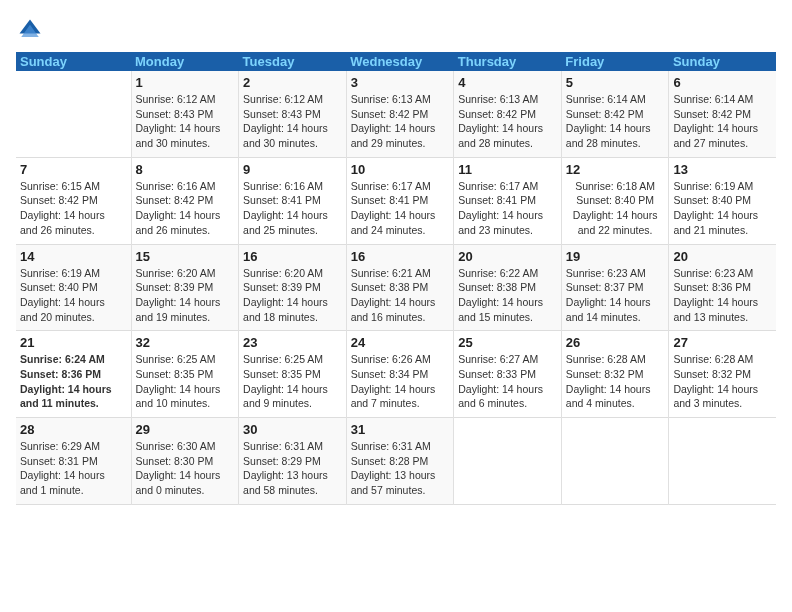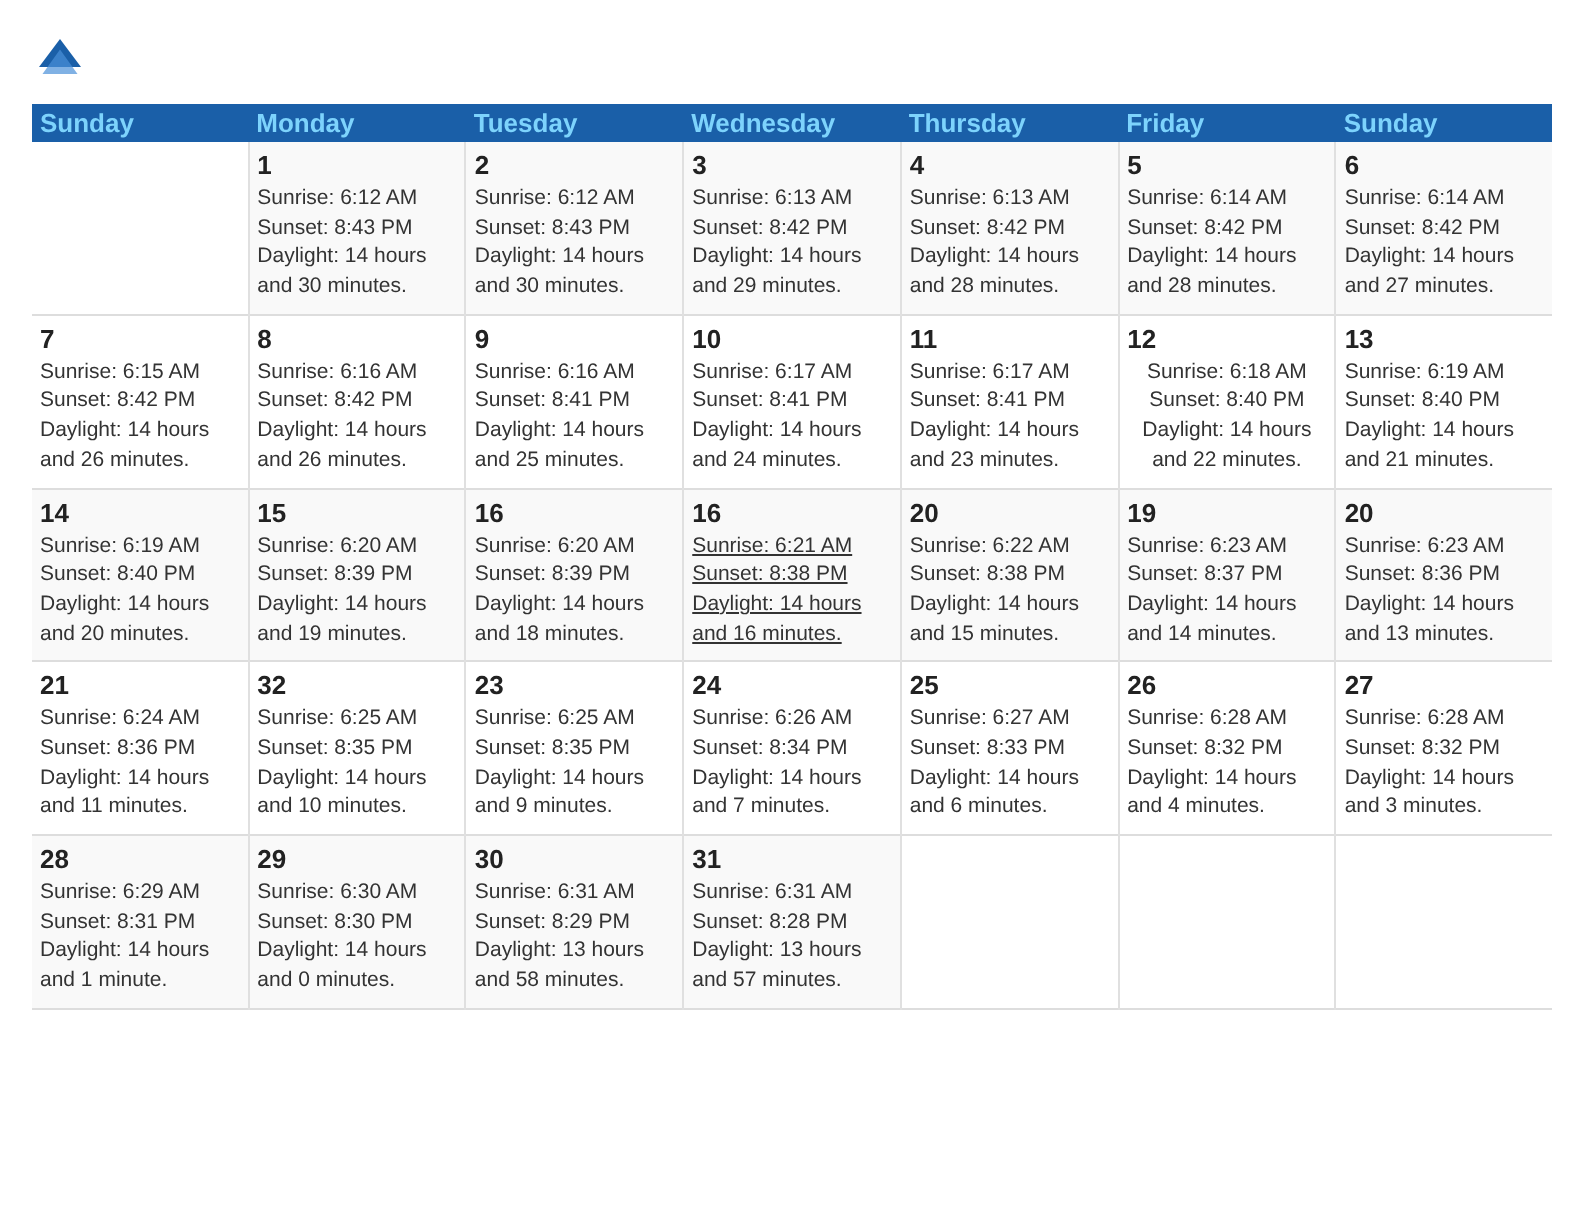--- a/index.html
+++ b/index.html
@@ -227,21 +227,21 @@
         </td>
         <td>
           <div class="day-number">16</div>
           <div class="day-info" style="white-space: pre-line;">Sunrise: 6:20 AM
 Sunset: 8:39 PM
 Daylight: 14 hours
 and 18 minutes.</div>
         </td>
         <td>
           <div class="day-number">16</div>
-          <div class="day-info" style="white-space: pre-line; text-decoration: underline;">Sunrise: 6:21 AM
+          <div class="day-info" style="white-space: pre-line;">Sunrise: 6:21 AM
 Sunset: 8:38 PM
 Daylight: 14 hours
 and 16 minutes.</div>
         </td>
         <td>
           <div class="day-number">20</div>
           <div class="day-info" style="white-space: pre-line;">Sunrise: 6:22 AM
 Sunset: 8:38 PM
 Daylight: 14 hours
 and 15 minutes.</div>
@@ -257,21 +257,21 @@
           <div class="day-number">20</div>
           <div class="day-info" style="white-space: pre-line;">Sunrise: 6:23 AM
 Sunset: 8:36 PM
 Daylight: 14 hours
 and 13 minutes.</div>
         </td>
       </tr>
       <tr>
         <td>
           <div class="day-number">21</div>
-          <div class="day-info" style="white-space: pre-line;">Sunrise: 6:24 AM
+          <div class="day-info" style="white-space: pre-line; font-weight: bold;">Sunrise: 6:24 AM
 Sunset: 8:36 PM
 Daylight: 14 hours
 and 11 minutes.</div>
         </td>
         <td>
           <div class="day-number">32</div>
           <div class="day-info" style="white-space: pre-line;">Sunrise: 6:25 AM
 Sunset: 8:35 PM
 Daylight: 14 hours
 and 10 minutes.</div>

